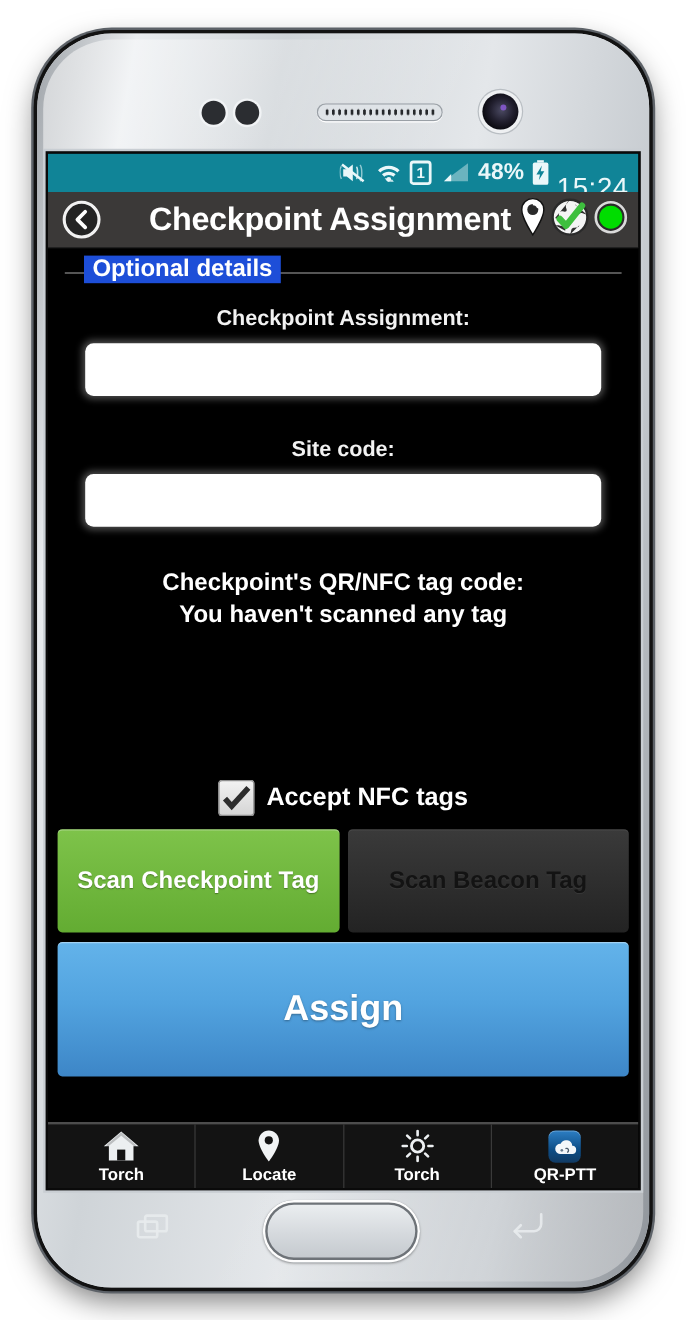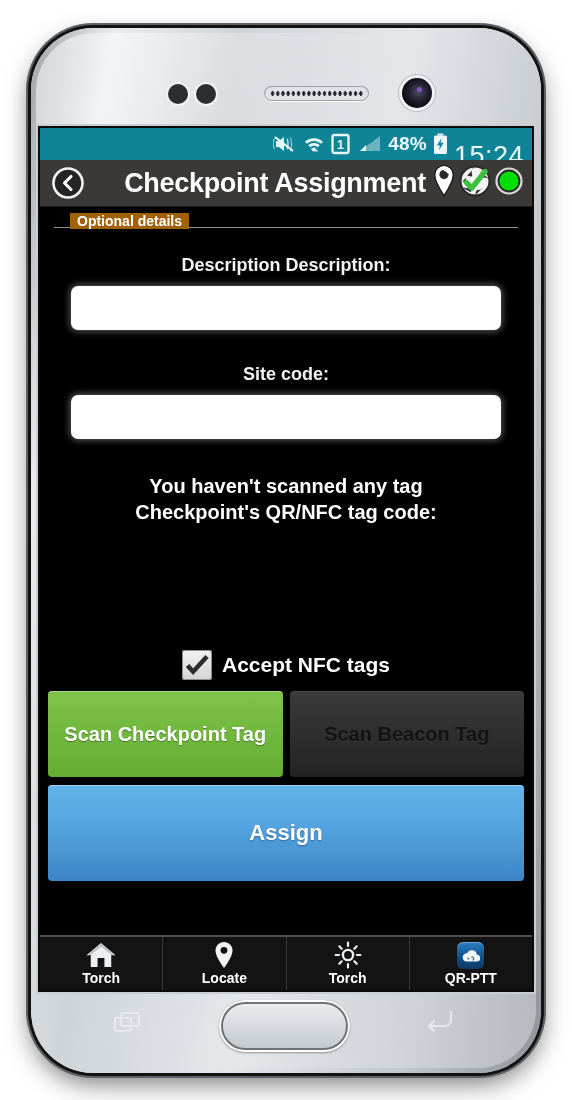--- a/index.html
+++ b/index.html
@@ -80,21 +80,21 @@
   }
 
   
   #status-bar {
     height:32px; background:#108497;
     display:flex; align-items:center; justify-content:flex-end;
     padding:0 8px; gap:6px;
     color:#eaf7f9;
   }
   #status-bar .sb-text { font-size:19px; font-weight:700; letter-spacing:.2px; }
-  #status-clock { font-size:27px; font-weight:400; letter-spacing:.5px;margin-top:24px; }
+  #status-clock { font-size:23px; font-weight:400; letter-spacing:.5px;margin-top:24px; }
   .sb-icon { display:flex; align-items:center; }
 
   
   #title-bar {
     height:47px; background:#3b3938;
     display:flex; align-items:center; padding:12px 8px;
     border-bottom:1px solid #1b1b1b;
     position:relative;
   }
   #back-button { width:40px; height:40px; flex:0 0 40px; }
@@ -111,22 +111,22 @@
 
   #fieldset-optional {
     position:absolute; left:14px; top:12px; right:14px; height:16px;
   }
   #fieldset-rule {
     position:absolute; left:0; right:0; top:8px; height:1px;
     background:#8e8e8e;
   }
   #fieldset-legend {
     position:absolute; left:16px; top:0; transform:translateY(-6px);
-    background:#a16207; padding:0 7px;
-    color:#ffffff; font-size:14px; font-weight:700;
+    background:#1d4ed8; padding:0 7px;
+    color:#ffffff; font-size:20px; font-weight:700;
   }
 
   .field-label {
     text-align:center; color:#f2f2f2; font-size:18px; font-weight:700;
   }
   .text-input {
     width:430px; height:44px; margin:10px auto 0;
     background:#ffffff; border:none; border-radius:7px;
     box-shadow: 0 0 6px 2px rgba(255,255,255,.30);
     outline:none; font-size:18px; padding:0 12px;
@@ -169,24 +169,24 @@
     color:#ffffff; text-shadow:0 1px 1px rgba(0,0,0,.35);
     box-shadow: inset 0 1px 0 rgba(255,255,255,.35);
     text-align: center;
   }
   #scan-beacon-btn {
     background: linear-gradient(180deg,#3a3a3a 0%,#232323 100%);
     color:#131313; text-shadow:0 1px 0 rgba(255,255,255,.06);
     box-shadow: inset 0 1px 0 rgba(255,255,255,.08);
   }
   #assign-btn {
-    position:absolute; left:8px; right:8px; top:578px; height:96px;
+    position:absolute; left:8px; right:8px; top:578px; height:112px;
     border:none; border-radius:4px;
     background: linear-gradient(180deg,#63b3ea 0%,#52a3df 45%,#3d86c7 100%);
-    color:#ffffff; font-size:22px; font-weight:700;
+    color:#ffffff; font-size:30px; font-weight:700;
     text-shadow:0 1px 2px rgba(0,0,0,.35);
     box-shadow: inset 0 1px 0 rgba(255,255,255,.4);
     font-family:"Liberation Sans", sans-serif; cursor:pointer;
   }
 
   
   #bottom-nav {
     position:absolute; left:0; right:0; bottom:0; height:55px;
     background:#131313;
     border-top:2px solid #4d4d4d;
@@ -302,32 +302,32 @@
     </div>
 
     <div id="content">
 
       <div id="fieldset-optional">
         <div id="fieldset-rule"></div>
         <div id="fieldset-legend">Optional details</div>
       </div>
 
       <div id="desc-group">
-        <div class="field-label">Description Description:</div>
+        <div class="field-label">Checkpoint Assignment:</div>
         <input class="text-input" type="text" value="" style="">
       </div>
 
       <div id="site-group">
         <div class="field-label">Site code:</div>
         <input class="text-input" type="text" value="" style="">
       </div>
 
       <div id="tag-code-block">
+        <div>Checkpoint's QR/NFC tag code:</div>
         <div>You haven't scanned any tag</div>
-        <div>Checkpoint's QR/NFC tag code:</div>
       </div>
 
       <div id="nfc-row">
         <div id="nfc-checkbox">
           <svg width="30" height="30" viewBox="0 0 30 30">
             <path d="M5.5 15.5l5.6 6.2L25 6.5" stroke="#2d2d2d" stroke-width="4.6" fill="none" stroke-linecap="butt" stroke-linejoin="miter"></path>
           </svg>
         </div>
         <div id="nfc-label">Accept NFC tags</div>
       </div>

